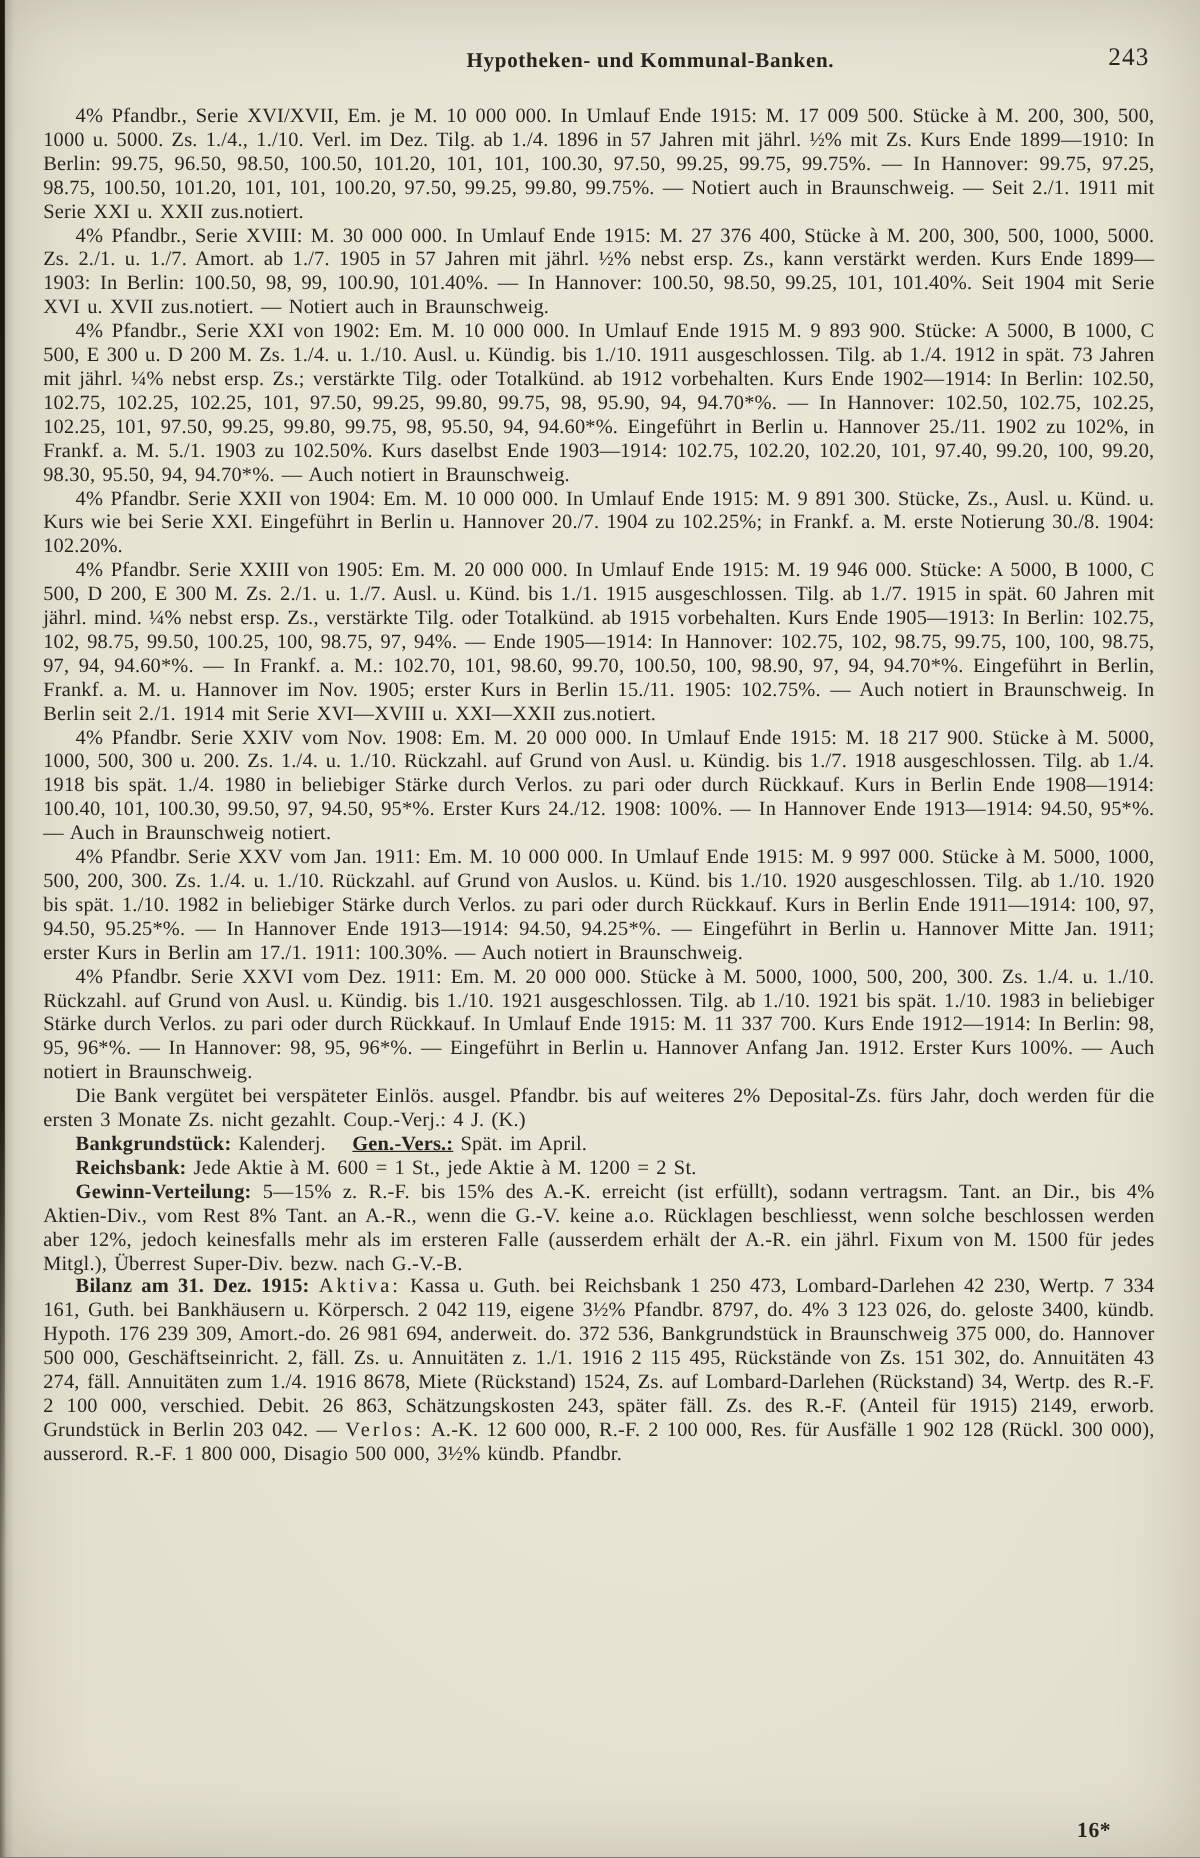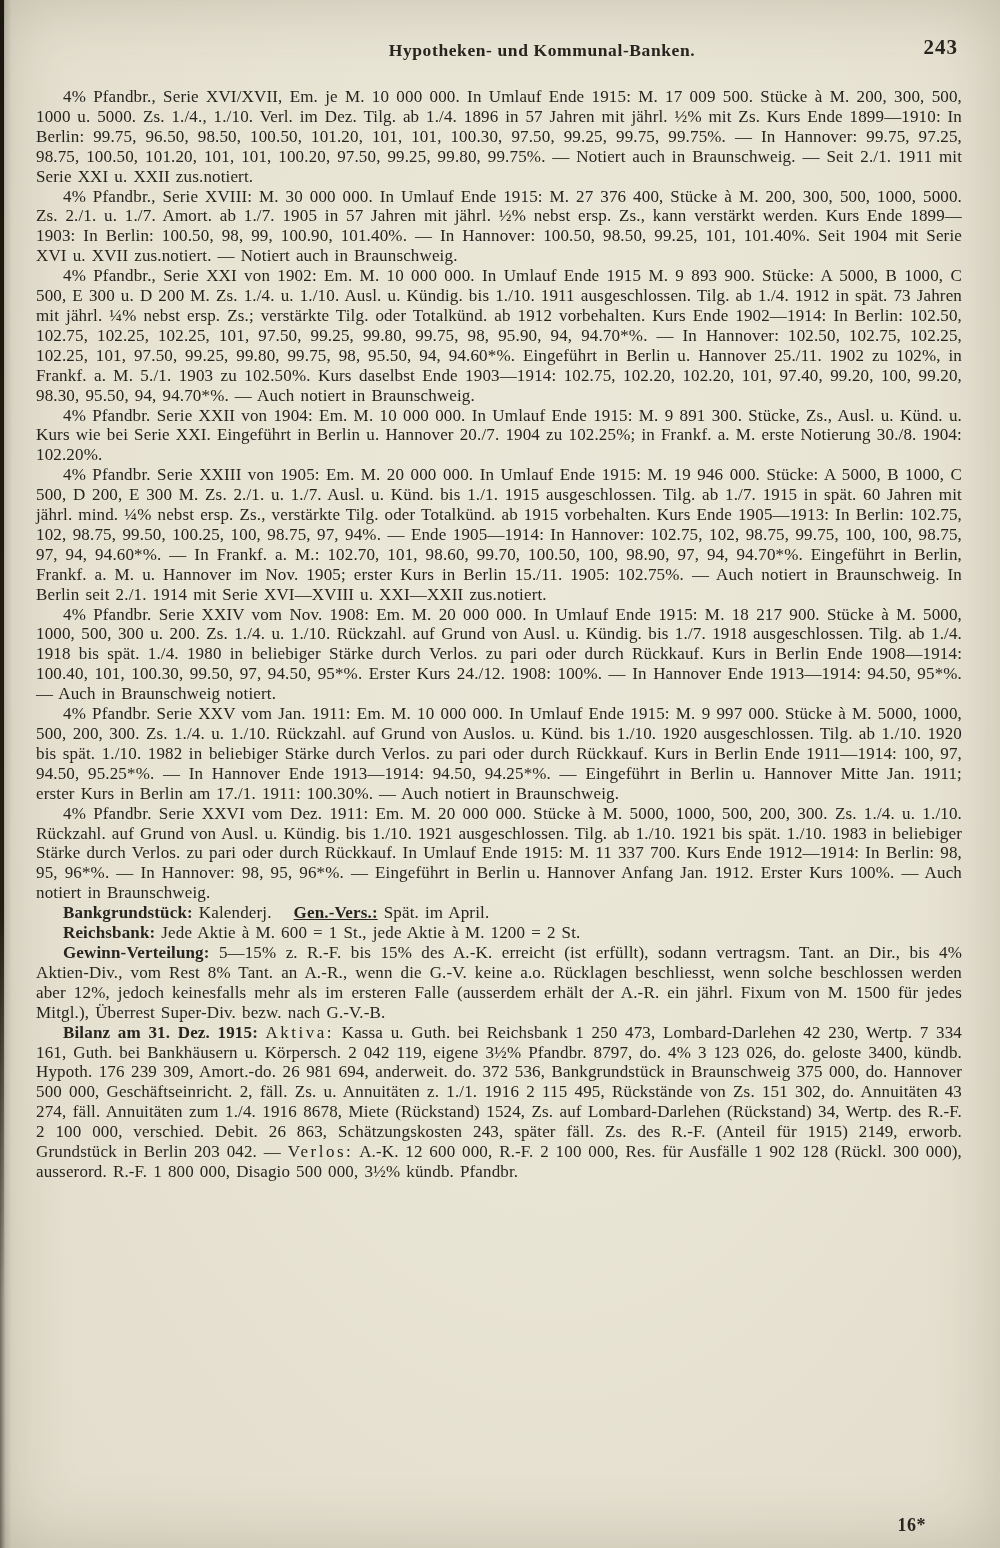--- a/index.html
+++ b/index.html
@@ -27,21 +27,21 @@
   }
   .header {
     position: absolute; top: 40px; left: 36px; right: 40px; height: 28px;
   }
   .running-title {
     position: absolute; left: 50%; transform: translateX(-50%);
     font-size: 17.5px; font-weight: 700; letter-spacing: 0.6px; white-space: nowrap; margin-left: 44px;
   }
   .page-number {
     position: absolute; right: 2px; top: -5px;
-    font-size: 21px; font-weight: 700; letter-spacing: 1px;
+    font-size: 21px; font-weight: 400; letter-spacing: 1px;
   }
   .body-text {
     position: absolute; top: 87px; left: 36px; right: 38px; bottom: 40px;
     text-align: justify;
     font-size: 17px; line-height: 19.9px;
     word-spacing: 1.6px; letter-spacing: 0.15px;
   }
   .para { margin: 0; text-indent: 27px; }
   .b { font-weight: 700; }
   .sp { letter-spacing: 2.5px; }
@@ -89,20 +89,23 @@
     </p>
 
     <p class="para">
       <span>4% Pfandbr. Serie XXV vom Jan. 1911: Em. M. 10 000 000. In Umlauf Ende 1915: M. 9 997 000. Stücke à M. 5000, 1000, 500, 200, 300. Zs. 1./4. u. 1./10. Rückzahl. auf Grund von Auslos. u. Künd. bis 1./10. 1920 ausgeschlossen. Tilg. ab 1./10. 1920 bis spät. 1./10. 1982 in beliebiger Stärke durch Verlos. zu pari oder durch Rückkauf. Kurs in Berlin Ende 1911—1914: 100, 97, 94.50, 95.25*%. — In Hannover Ende 1913—1914: 94.50, 94.25*%. — Eingeführt in Berlin u. Hannover Mitte Jan. 1911; erster Kurs in Berlin am 17./1. 1911: 100.30%. — Auch notiert in Braunschweig.</span>
     </p>
 
     <p class="para">
       <span>4% Pfandbr. Serie XXVI vom Dez. 1911: Em. M. 20 000 000. Stücke à M. 5000, 1000, 500, 200, 300. Zs. 1./4. u. 1./10. Rückzahl. auf Grund von Ausl. u. Kündig. bis 1./10. 1921 ausgeschlossen. Tilg. ab 1./10. 1921 bis spät. 1./10. 1983 in beliebiger Stärke durch Verlos. zu pari oder durch Rückkauf. In Umlauf Ende 1915: M. 11 337 700. Kurs Ende 1912—1914: In Berlin: 98, 95, 96*%. — In Hannover: 98, 95, 96*%. — Eingeführt in Berlin u. Hannover Anfang Jan. 1912. Erster Kurs 100%. — Auch notiert in Braunschweig.</span>
     </p>
 
+    <p class="para">
+      <span>Die Bank vergütet bei verspäteter Einlös. ausgel. Pfandbr. bis auf weiteres 2% Deposital-Zs. fürs Jahr, doch werden für die ersten 3 Monate Zs. nicht gezahlt. Coup.-Verj.: 4 J. (K.)</span>
+    </p>
 
     <p class="para">
       <b class="b">Bankgrundstück:</b>
       <span> Kalenderj.</span>
       <b class="b gap">Gen.-Vers.:</b>
       <span> Spät. im April.</span>
     </p>
 
     <p class="para">
       <b class="b">Reichsbank:</b>

